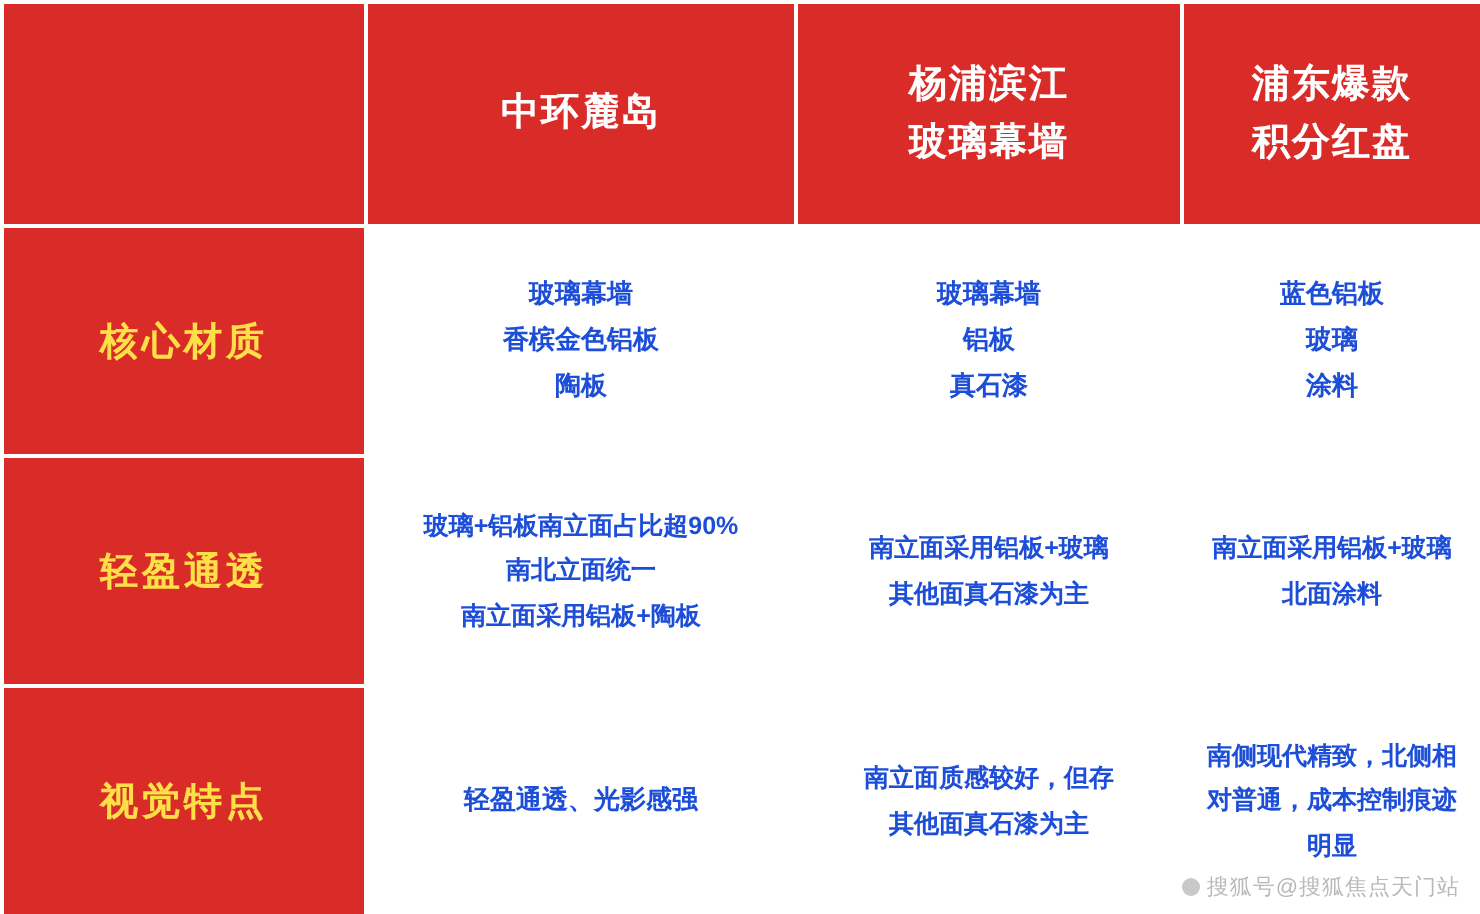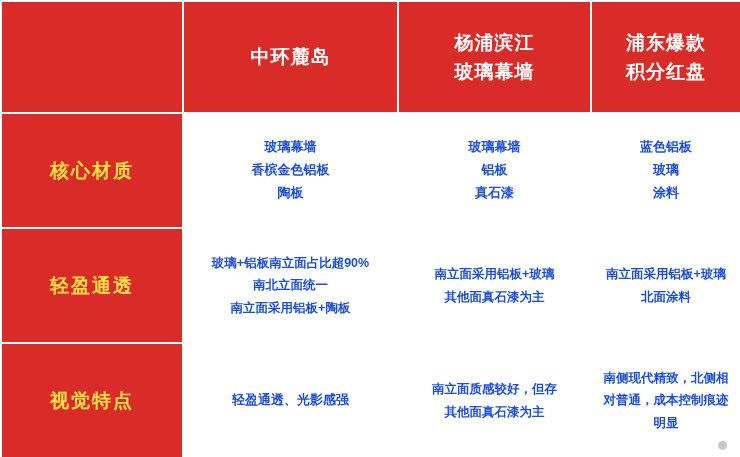--- a/index.html
+++ b/index.html
@@ -163,14 +163,14 @@
     <td class="cell small col-c">
       <span class="line">南侧现代精致，北侧相</span>
       <span class="line">对普通，成本控制痕迹</span>
       <span class="line">明显</span>
     </td>
   </tr>
 </tbody>
   </table>
 
 <div class="watermark">
-  <span class="wm-dot"></span>
+  <span class="wm-dot"></span><span>搜狐号@搜狐焦点天门站</span>
 </div>
 
 </body></html>

